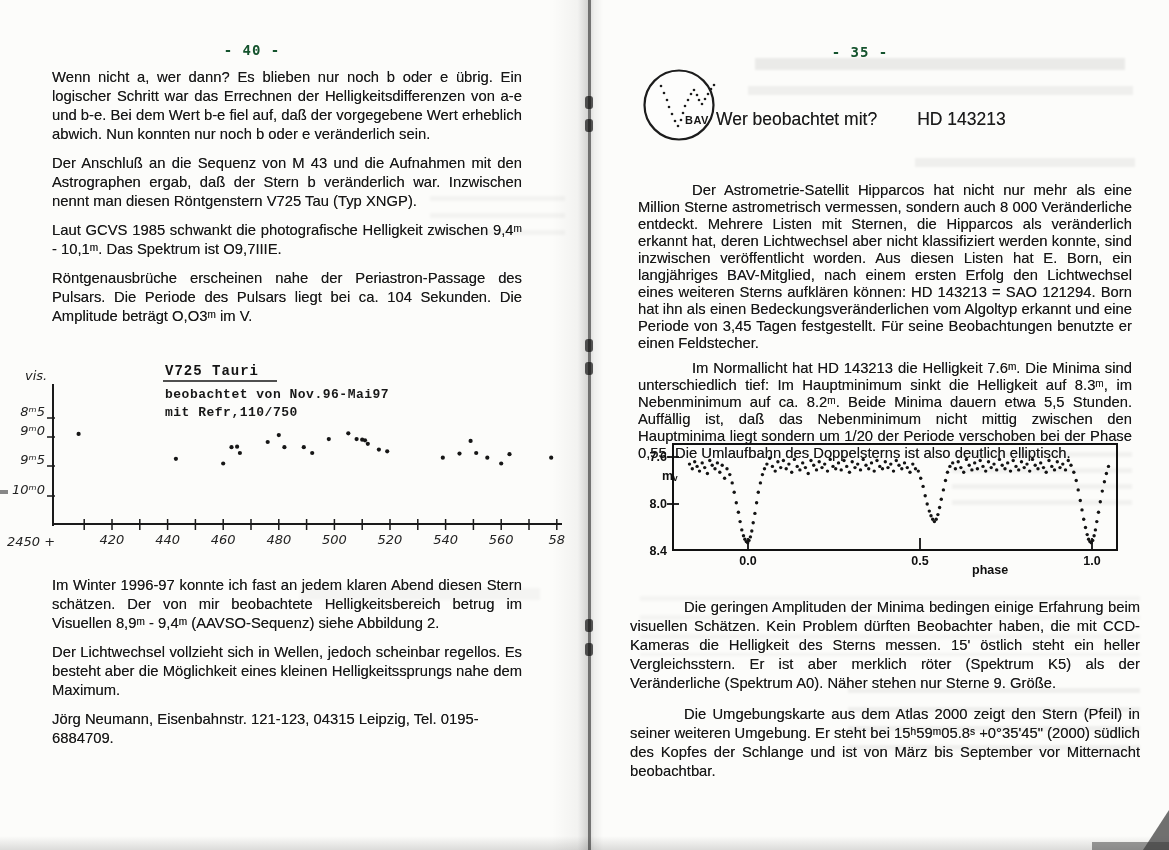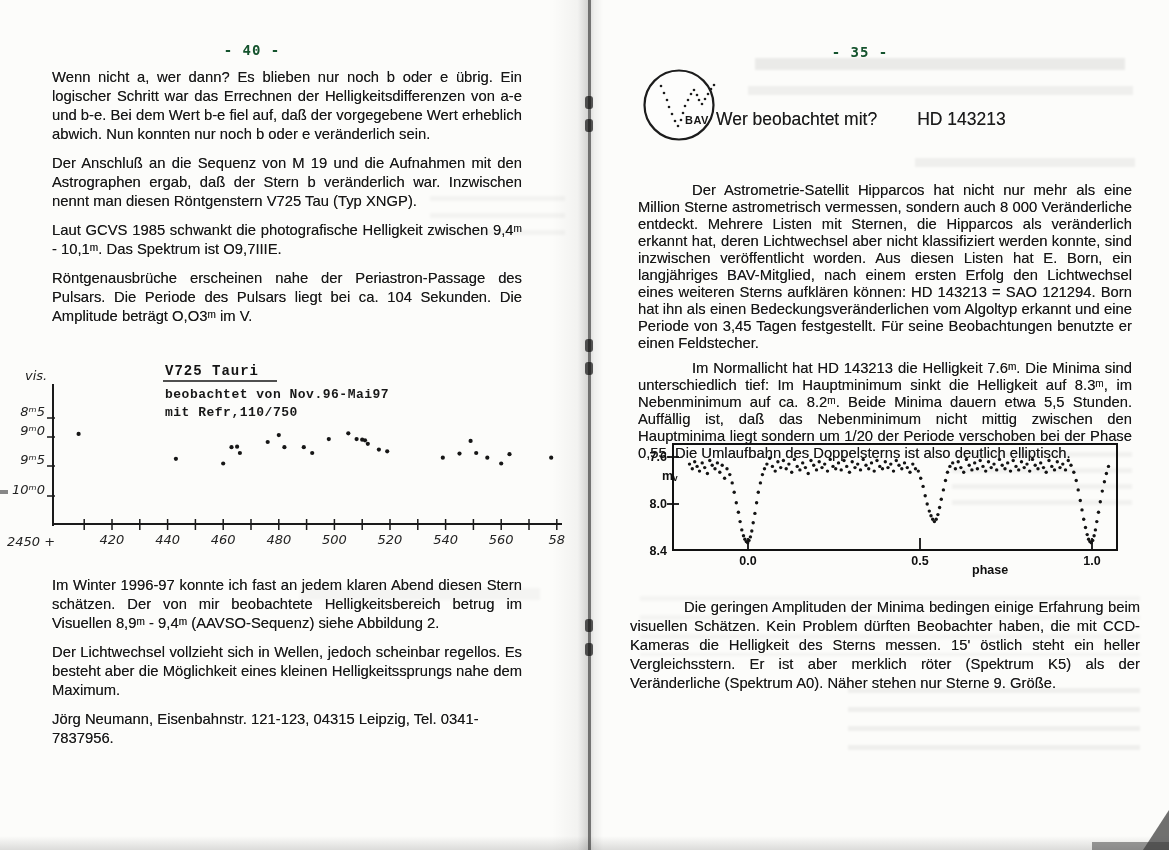--- a/index.html
+++ b/index.html
@@ -41,21 +41,21 @@
 </style>
 </head>
 <body>
 
 <div class="scan">
 
   <div class="pageno" style="left:222px;top:42px;">- 40 -</div>
 
   <div class="tb" style="left:52px;top:68px;width:470px;">
     <p>Wenn nicht a, wer dann? Es blieben nur noch b oder e übrig. Ein logischer Schritt war das Errechnen der Helligkeitsdifferenzen von a-e und b-e. Bei dem Wert b-e fiel auf, daß der vorgegebene Wert erheblich abwich. Nun konnten nur noch b oder e veränderlich sein.</p>
-    <p>Der Anschluß an die Sequenz von M 19 und die Aufnahmen mit den Astrographen ergab, daß der Stern b veränderlich war. Inzwischen nennt man diesen Röntgenstern V725 Tau (Typ XNGP).</p>
+    <p>Der Anschluß an die Sequenz von M 43 und die Aufnahmen mit den Astrographen ergab, daß der Stern b veränderlich war. Inzwischen nennt man diesen Röntgenstern V725 Tau (Typ XNGP).</p>
     <p>Laut GCVS 1985 schwankt die photografische Helligkeit zwischen 9,4ᵐ - 10,1ᵐ. Das Spektrum ist O9,7IIIE.</p>
     <p>Röntgenausbrüche erscheinen nahe der Periastron-Passage des Pulsars. Die Periode des Pulsars liegt bei ca. 104 Sekunden. Die Amplitude beträgt O,O3ᵐ im V.</p>
   </div>
 
   <svg style="position:absolute;left:5px;top:358px;" width="570" height="215" viewBox="0 0 570 215">
     <text x="20" y="22" class="hand">vis.</text>
     <line x1="48" y1="26" x2="48" y2="168" stroke="#1a1a1a" stroke-width="2"></line>
     <line x1="47" y1="166" x2="557" y2="166" stroke="#1a1a1a" stroke-width="2"></line>
     <text x="160" y="17" class="typed-title">V725 Tauri</text>
     <line x1="158" y1="23" x2="272" y2="23" stroke="#161616" stroke-width="1.6"></line>
@@ -128,21 +128,21 @@
         <circle cx="482.3" cy="99.7" r="2.1" fill="#161616"></circle>
         <circle cx="496.2" cy="105.5" r="2.1" fill="#161616"></circle>
         <circle cx="504.5" cy="96.2" r="2.1" fill="#161616"></circle>
         <circle cx="546.2" cy="99.7" r="2.1" fill="#161616"></circle>
       </g>
   </svg>
 
   <div class="tb" style="left:52px;top:576px;width:470px;">
     <p>Im Winter 1996-97 konnte ich fast an jedem klaren Abend diesen Stern schätzen. Der von mir beobachtete Helligkeitsbereich betrug im Visuellen 8,9ᵐ - 9,4ᵐ (AAVSO-Sequenz) siehe Abbildung 2.</p>
     <p>Der Lichtwechsel vollzieht sich in Wellen, jedoch scheinbar regellos. Es besteht aber die Möglichkeit eines kleinen Helligkeitssprungs nahe dem Maximum.</p>
-    <p class="sig" style="text-align:left;">Jörg Neumann, Eisenbahnstr. 121-123, 04315 Leipzig, Tel. 0341-7837956.</p>
+    <p class="sig" style="text-align:left;">Jörg Neumann, Eisenbahnstr. 121-123, 04315 Leipzig, Tel. 0195-6884709.</p>
   </div>
 
   <div class="bleed" style="left:430px;top:196px;width:135px;height:42px;background:repeating-linear-gradient(180deg,rgba(0,0,0,.035) 0 5px,transparent 5px 17px);"></div>
   <div class="bleed" style="left:300px;top:588px;width:240px;height:12px;background:rgba(0,0,0,.03);"></div>
   <div class="edge-dash"></div>
 
   <div class="gutter">
     <div class="gutter-shade"></div>
     <div class="gutter-line"></div>
     <div class="stitch" style="top:96px;"></div>
@@ -390,18 +390,19 @@
         <circle cx="460.3" cy="63.7" r="1.7" fill="#141414"></circle>
         <circle cx="462.3" cy="53.1" r="1.7" fill="#141414"></circle>
         <circle cx="464.4" cy="43.7" r="1.7" fill="#141414"></circle>
         <circle cx="466.4" cy="35.5" r="1.7" fill="#141414"></circle>
         <circle cx="468.5" cy="28.4" r="1.7" fill="#141414"></circle>
       </g>
   </svg>
 
   <div class="tb rb" style="left:630px;top:586px;width:510px;">
     <p>Die geringen Amplituden der Minima bedingen einige Erfahrung beim visuellen Schätzen. Kein Problem dürften Beobachter haben, die mit CCD-Kameras die Helligkeit des Sterns messen. 15' östlich steht ein heller Vergleichsstern. Er ist aber merklich röter (Spektrum K5) als der Veränderliche (Spektrum A0). Näher stehen nur Sterne 9. Größe.</p>
+    <p>Die Umgebungskarte aus dem Atlas 2000 zeigt den Stern (Pfeil) in seiner weiteren Umgebung. Er steht bei 15ʰ59ᵐ05.8ˢ  +0°35'45" (2000) südlich des Kopfes der Schlange und ist von März bis September vor Mitternacht beobachtbar.</p>
   </div>
 
   <div class="bottom-strip"></div>
   <div class="corner-wedge"></div>
   <div class="corner-bar"></div>
 </div>
 
 </body></html>

